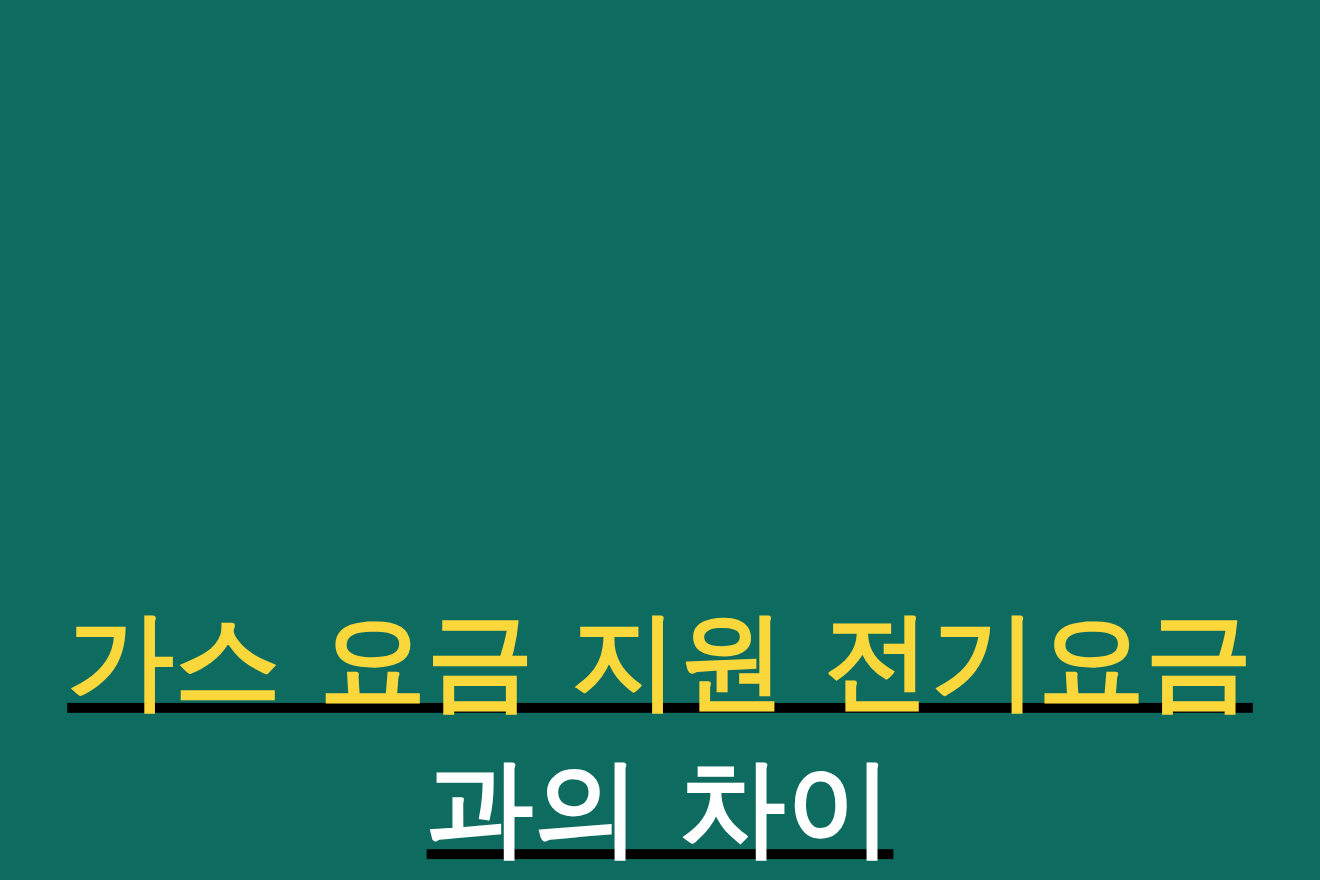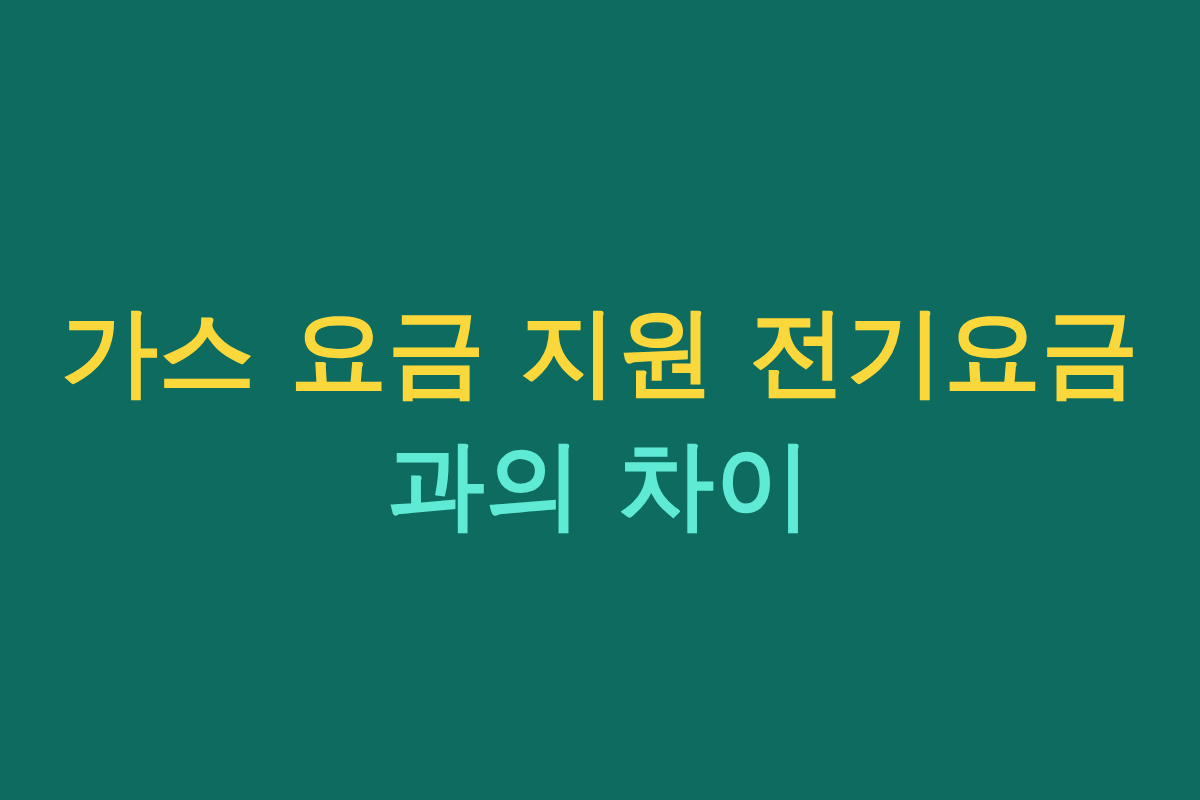--- a/index.html
+++ b/index.html
@@ -15,23 +15,24 @@
     background: #0E6B60;
     font-family: "Liberation Sans", "DejaVu Sans", sans-serif;
   }
 
   #poster {
     position: relative;
     width: 1200px;
     height: 800px;
     background: #0E6B60;
     display: flex;
-    align-items: center;
+    align-items: flex-end;
     justify-content: center;
     box-sizing: border-box;
+    text-decoration: underline;
   }
 
   #headline-block {
     width: 1100px;
     text-align: center;
     margin-top: 36px;
   }
 
   .headline-line {
     display: block;
@@ -47,17 +48,17 @@
 </style>
 </head>
 <body style="background: rgb(14, 107, 96);">
 
 <div id="poster" style="background: rgb(14, 107, 96);">
 
   <div id="headline-block">
 
     <span class="headline-line" style="color: rgb(250, 216, 60);">가스 요금 지원 전기요금</span>
 
-    <span class="headline-line" style="color: #5eead4;">과의 차이</span>
+    <span class="headline-line" style="color: #ffffff;">과의 차이</span>
 
   </div>
 
 </div>
 
 </body></html>

